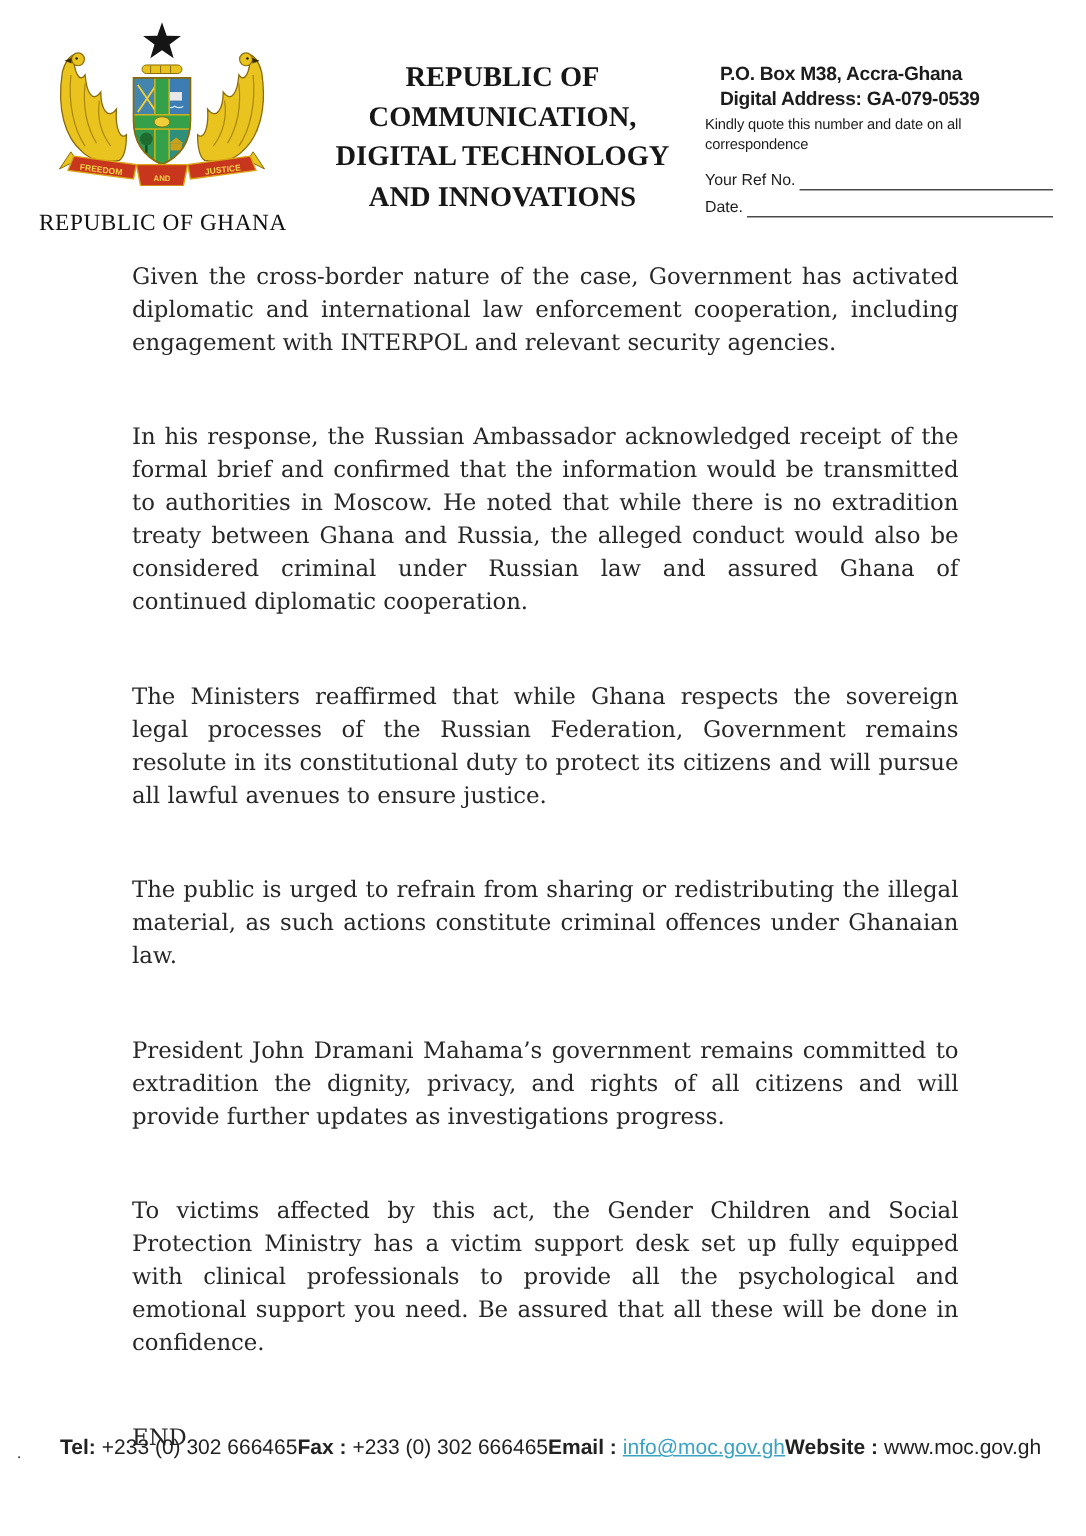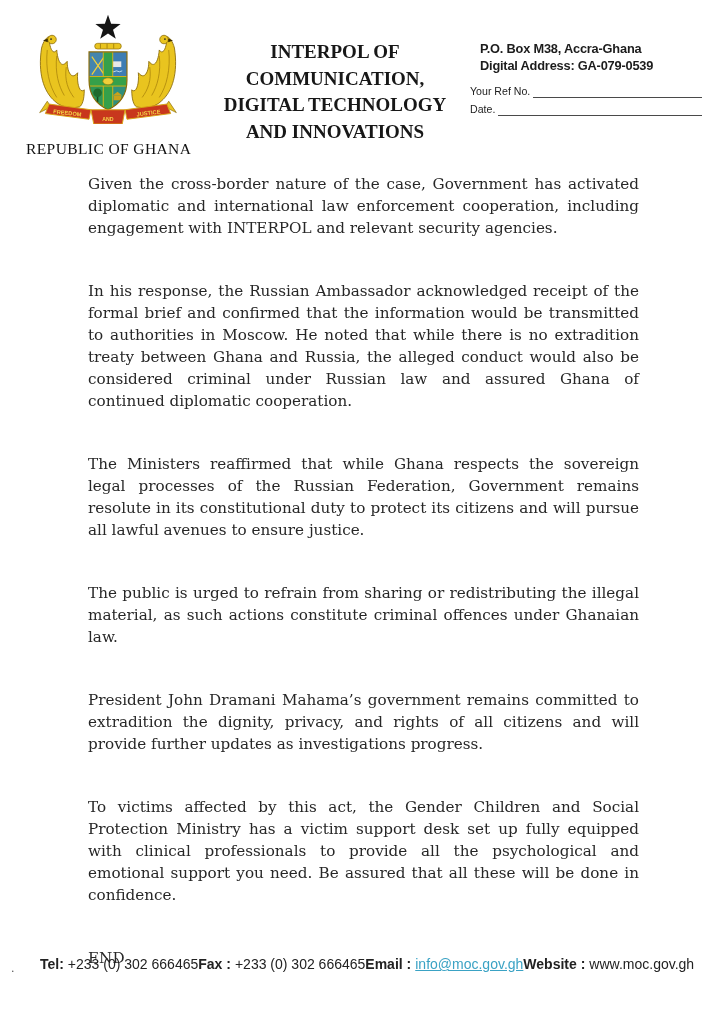--- a/index.html
+++ b/index.html
@@ -107,29 +107,30 @@
         <polygon points="62,103 98,103 95,118 65,118" fill="#c8371d" stroke="#d9a514" stroke-width="1"></polygon>
         <text x="37" y="108.5" transform="rotate(7,37,108.5)" text-anchor="middle" font-family="Liberation Sans, sans-serif" font-size="6" font-weight="bold" fill="#f4d347">FREEDOM</text>
         <text x="123" y="108.5" transform="rotate(-7,123,108.5)" text-anchor="middle" font-family="Liberation Sans, sans-serif" font-size="6" font-weight="bold" fill="#f4d347">JUSTICE</text>
         <text x="80" y="114.5" text-anchor="middle" font-family="Liberation Sans, sans-serif" font-size="5.5" font-weight="bold" fill="#f4d347">AND</text>
       </g>
     </svg>
     <div class="logo-caption">REPUBLIC OF GHANA</div>
   </div>
 
   <div class="ministry-title">
-    <div>INTERPOL OF</div>
+    <div>REPUBLIC OF</div>
     <div>COMMUNICATION,</div>
     <div>DIGITAL TECHNOLOGY</div>
     <div>AND INNOVATIONS</div>
   </div>
 
   <div class="contact-block">
     <div class="contact-bold">P.O. Box M38, Accra-Ghana</div>
     <div class="contact-bold">Digital Address: GA-079-0539</div>
+    <div class="contact-note">Kindly quote this number and date on all correspondence</div>
     <div class="ref-row gap">
       <span class="ref-label">Your Ref No.</span>
       <span class="fill-line"></span>
     </div>
     <div class="ref-row">
       <span class="ref-label">Date.</span>
       <span class="fill-line"></span>
     </div>
   </div>
 

